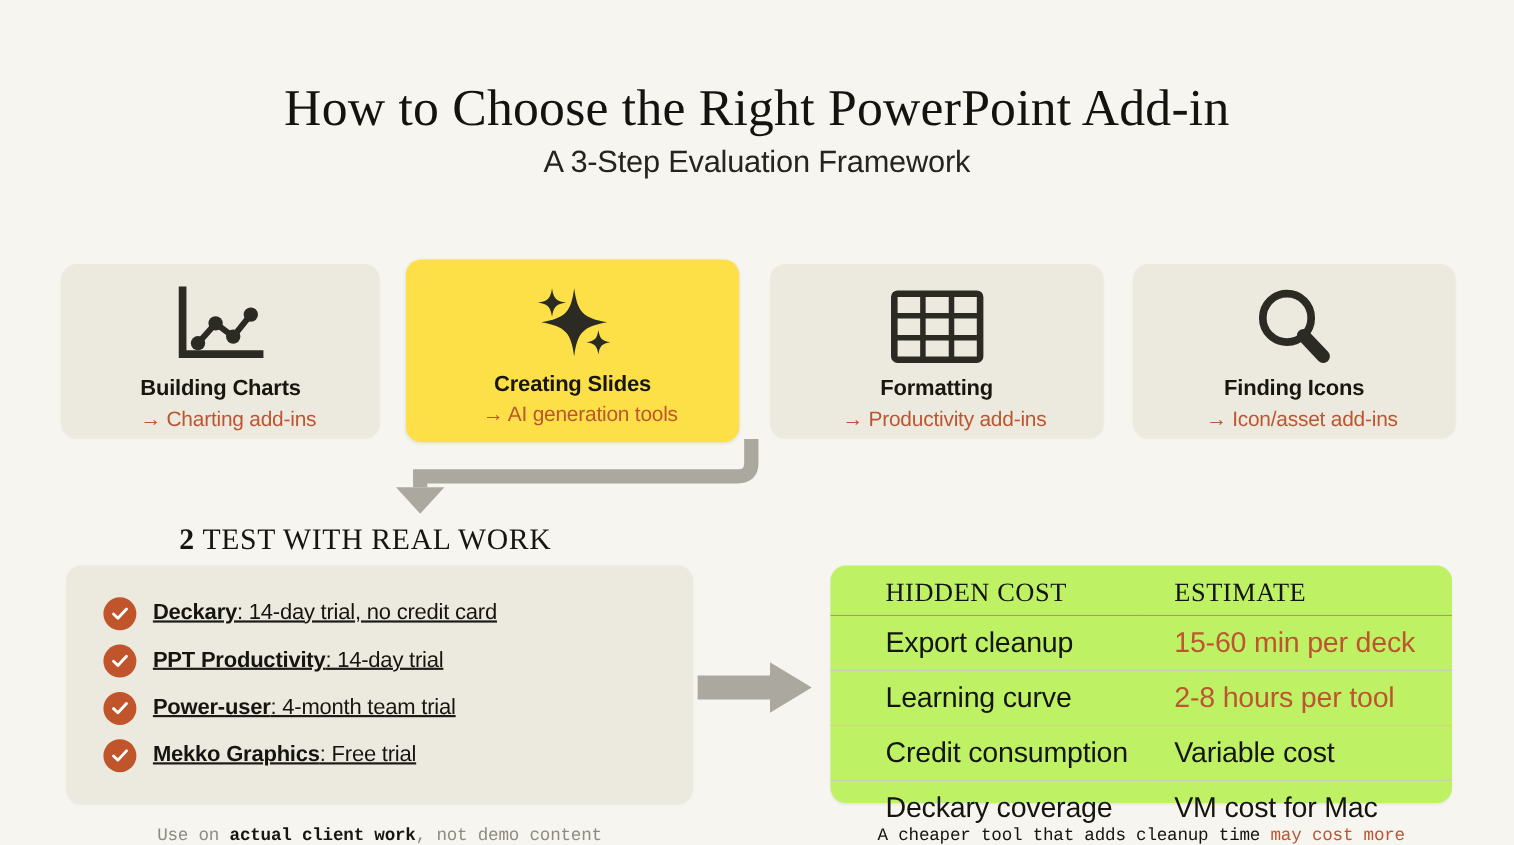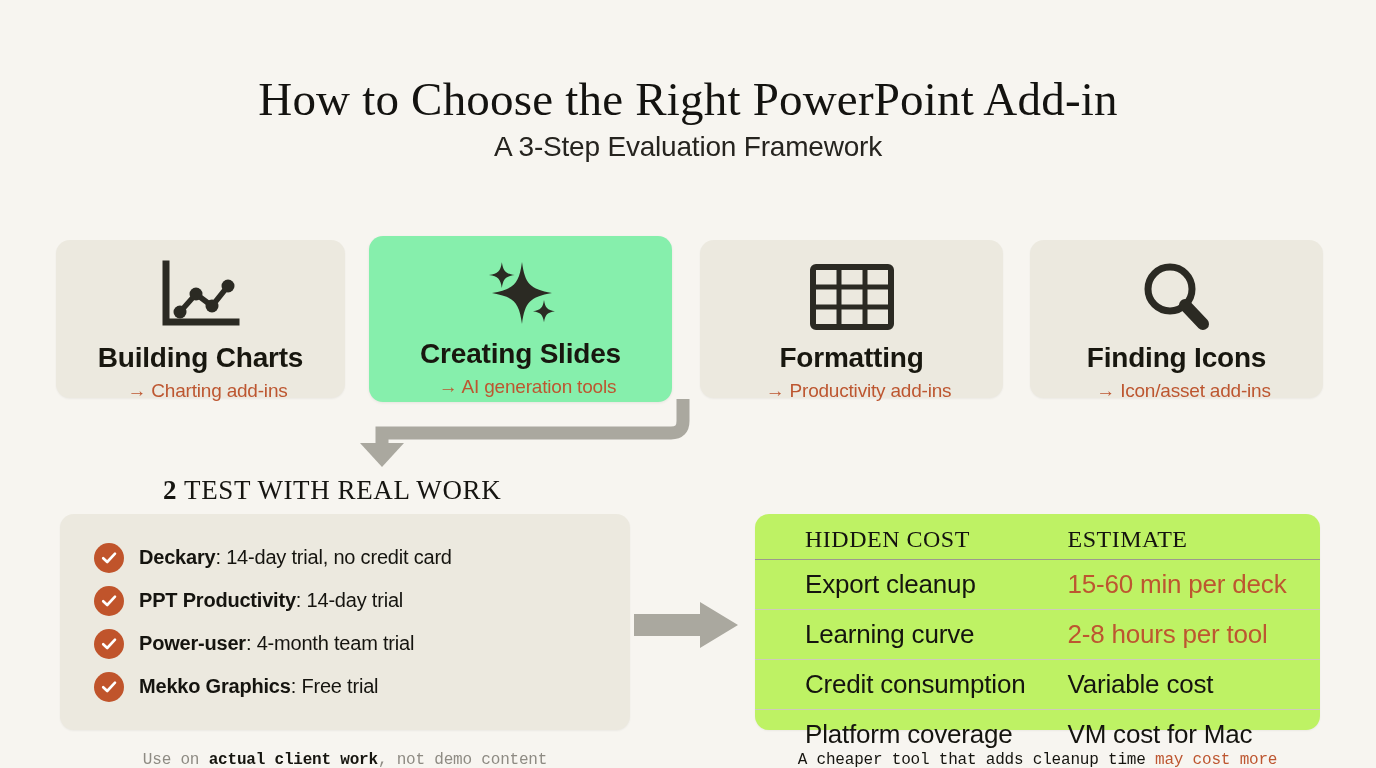--- a/index.html
+++ b/index.html
@@ -80,33 +80,33 @@
   }
 
   
   .card {
     position: absolute;
     background: #ece9df;
     border-radius: 14px;
     box-shadow: 0 1px 2px rgba(0,0,0,0.05);
   }
   .card.highlight {
-    background: #86efac;
+    background: #fde047;
     box-shadow: 0 1px 3px rgba(0,0,0,0.07);
   }
   .card .icon-wrap {
     height: 86px;
     display: flex;
     align-items: center;
     justify-content: center;
     margin-top: 14px;
   }
   .card .card-title {
     text-align: center;
-    font-size: 28px;
+    font-size: 20px;
     font-weight: 700;
     color: #18170f;
     margin-top: 2px;
     letter-spacing: -0.2px;
   }
   .card .card-sub {
     text-align: center;
     font-size: 19px;
     font-weight: 400;
     color: #bd5630;
@@ -148,20 +148,21 @@
     background: #ece9df;
     border-radius: 14px;
     box-shadow: 0 1px 2px rgba(0,0,0,0.05);
     padding: 0;
     box-sizing: border-box;
   }
   .check-list {
     list-style: none;
     margin: 0;
     padding: 22px 0 0 34px;
+    text-decoration: underline;
   }
   .check-item {
     display: flex;
     align-items: center;
     height: 43px;
     margin-bottom: 0px;
   }
   .check-badge {
     flex: 0 0 auto;
     width: 30px;
@@ -376,21 +377,21 @@
         </tr>
         <tr>
           <td class="col-pad-l">Learning curve</td>
           <td class="col-pad-r accent">2-8 hours per tool</td>
         </tr>
         <tr>
           <td class="col-pad-l">Credit consumption</td>
           <td class="col-pad-r">Variable cost</td>
         </tr>
         <tr>
-          <td class="col-pad-l">Platform coverage</td>
+          <td class="col-pad-l">Deckary coverage</td>
           <td class="col-pad-r">VM cost for Mac</td>
         </tr>
       </tbody>
     </table>
   </div>
 
   <div class="footnote" id="footnote-left"><span>Use on </span><b>actual client work</b><span>, not demo content</span></div>
 
   <div class="footnote" id="footnote-right"><span>A cheaper tool that adds cleanup time </span><span class="accent">may cost more</span></div>
 

